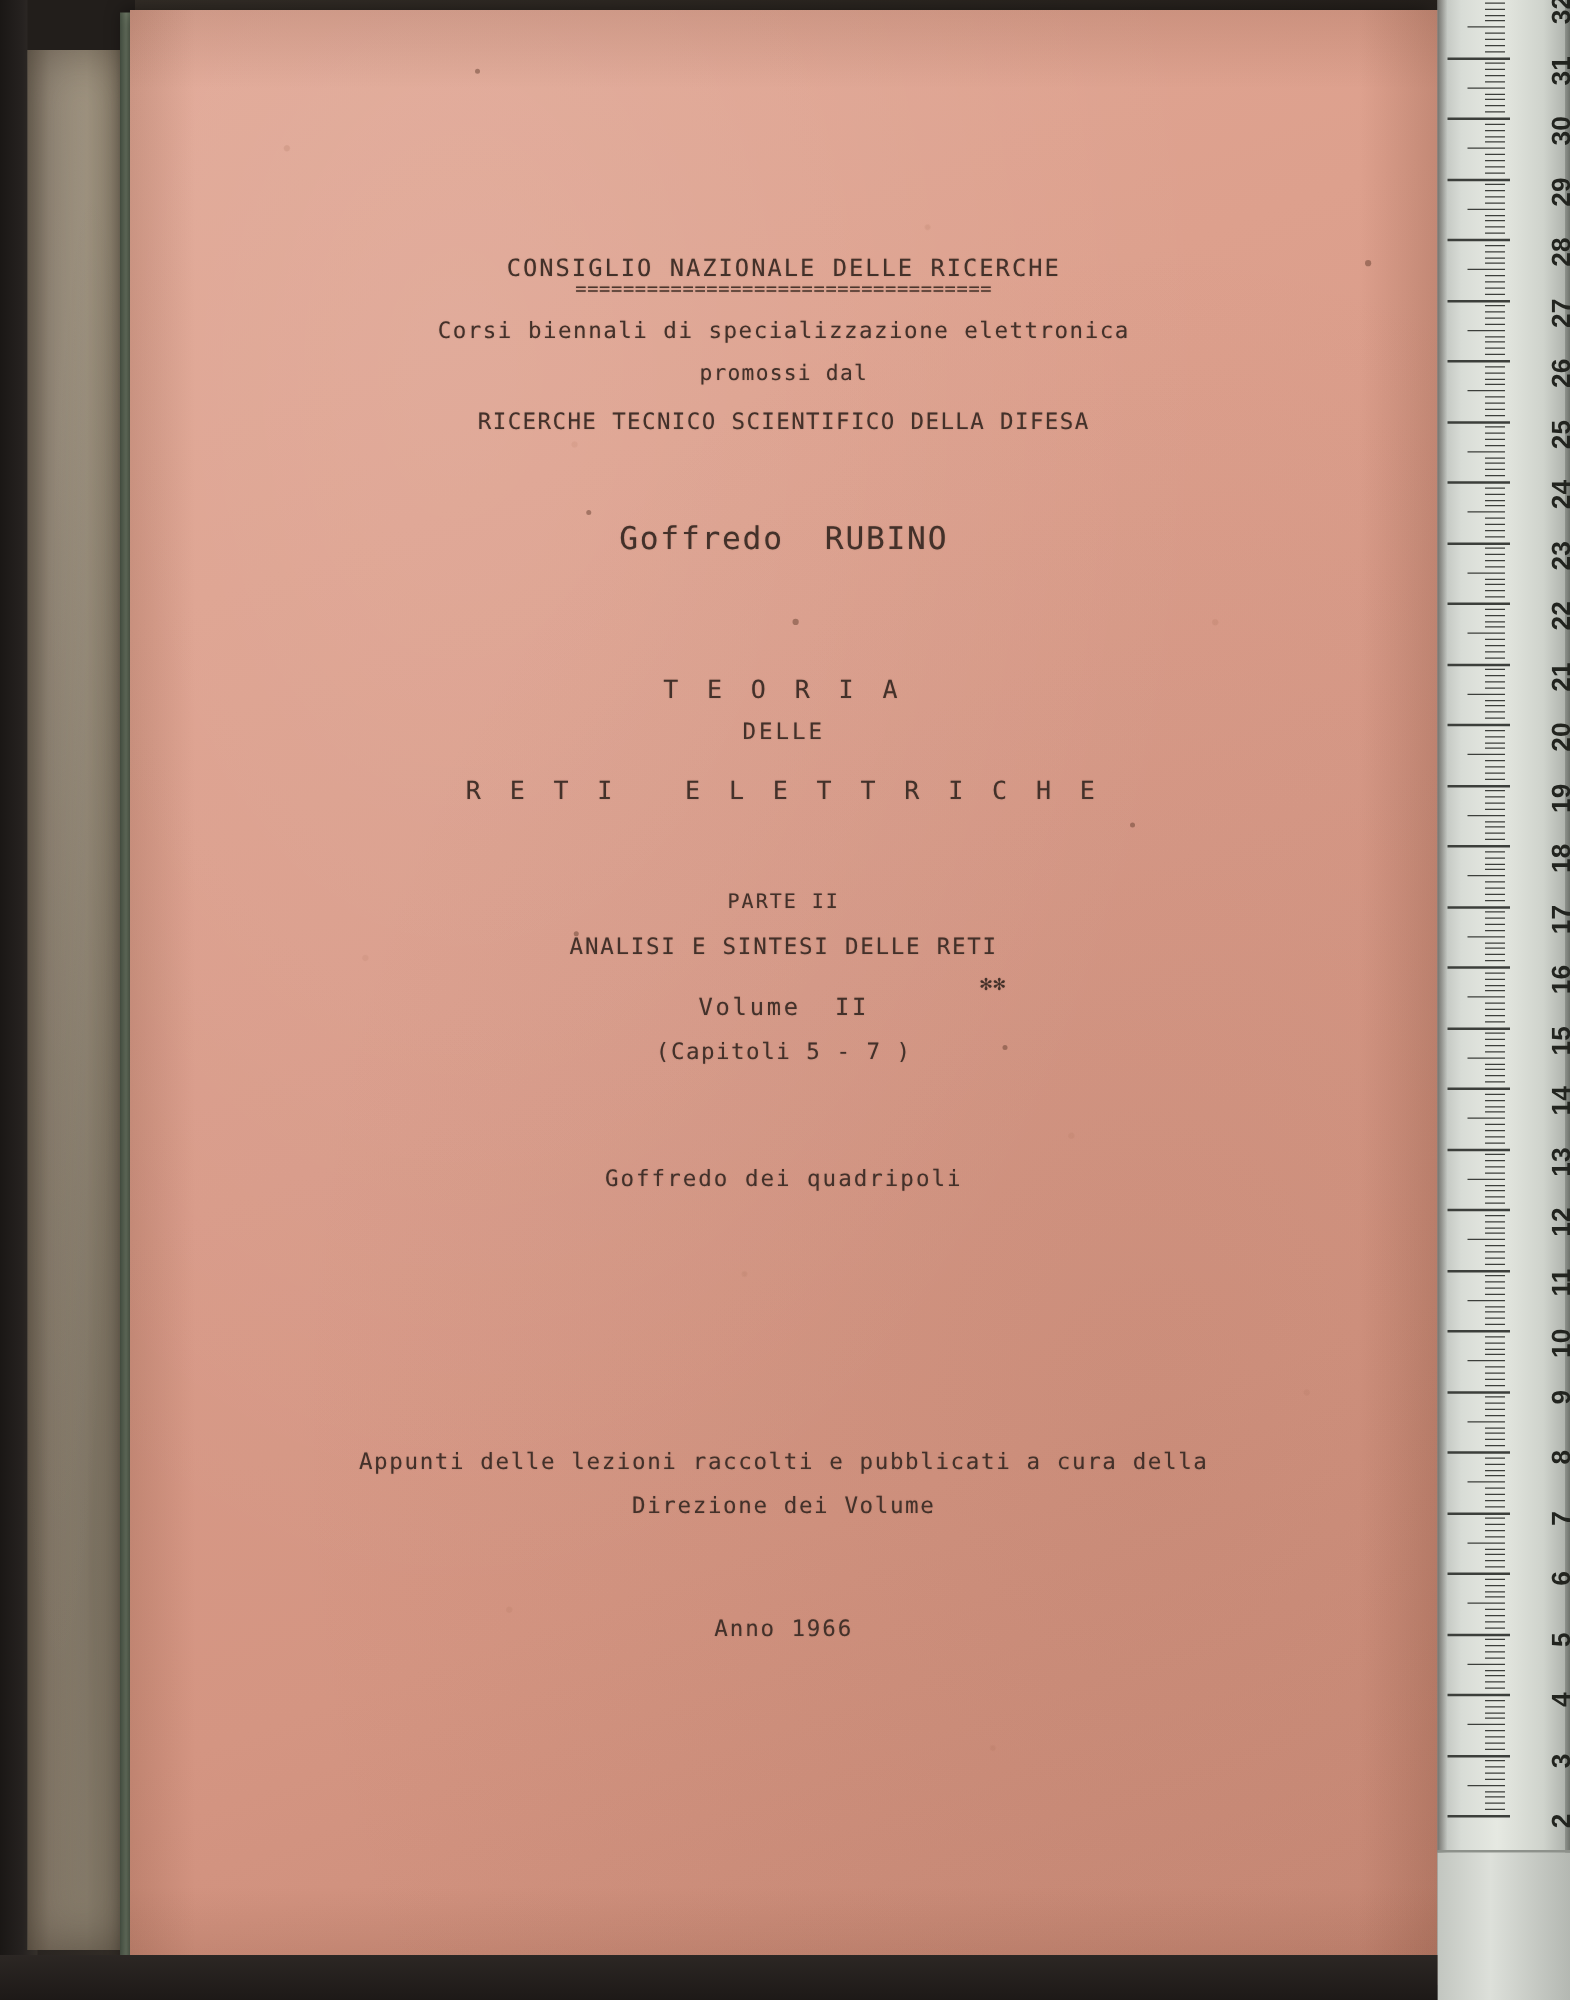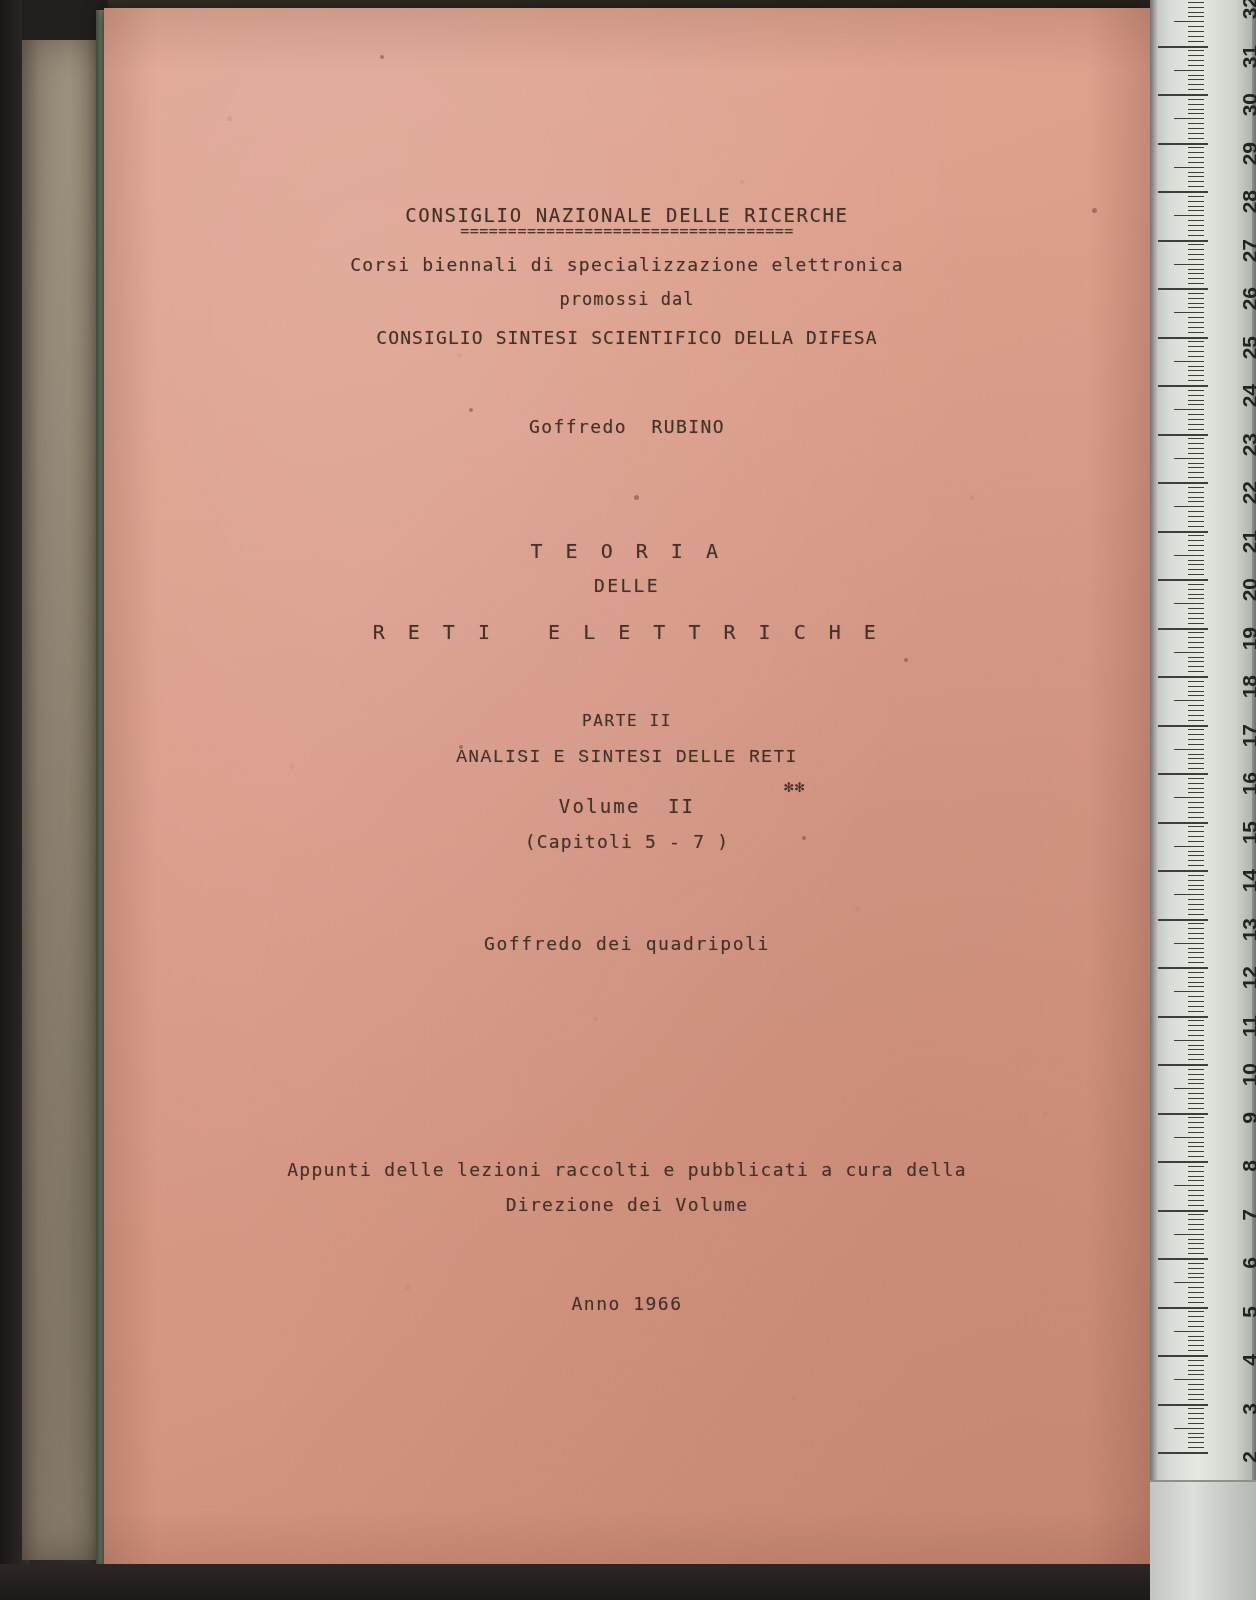--- a/index.html
+++ b/index.html
@@ -112,26 +112,26 @@
     white-space: pre;
     color: #43312a;
     text-shadow: 0 0 1px rgba(70,45,35,0.35);
   }
 
   .t-cnr       { top: 196px;  font-size: 19px; letter-spacing: 1.6px; }
   .t-cnr-rule  { top: 214px;  font-size: 15px; letter-spacing: 0.5px; color:#4a362d; }
   .t-corsi     { top: 246px;  font-size: 18px; letter-spacing: 1.2px; }
   .t-promossi  { top: 281px;  font-size: 17px; letter-spacing: 1.0px; }
   .t-ctsd      { top: 319px;  font-size: 18px; letter-spacing: 1.1px; }
-  .t-author    { top: 408px;  font-size: 18px; letter-spacing: 1.4px; }
+  .t-author    { top: 408px;  font-size: 25px; letter-spacing: 1.4px; }
   .t-teoria    { top: 531px;  font-size: 20px; letter-spacing: 5.5px; }
   .t-delle     { top: 567px;  font-size: 18px; letter-spacing: 2.4px; }
   .t-reti      { top: 612px;  font-size: 20px; letter-spacing: 5.5px; }
   .t-parte     { top: 703px;  font-size: 16px; letter-spacing: 1.6px; }
-  .t-analisi   { top: 739px;  font-size: 18px; letter-spacing: 1.4px; font-family: Liberation Mono, monospace; }
+  .t-analisi   { top: 739px;  font-size: 18px; letter-spacing: 1.4px; }
   .t-volume    { top: 787px;  font-size: 19px; letter-spacing: 2.2px; }
   .t-stars     { top: 769px;  left: 680px; right:auto; font-size: 16px; letter-spacing: 1px; text-align:left;}
   .t-capitoli  { top: 823px;  font-size: 18px; letter-spacing: 1.2px; }
   .t-sintesi   { top: 925px;  font-size: 18px; letter-spacing: 1.6px; }
   .t-appunti   { top: 1151px; font-size: 18px; letter-spacing: 1.3px; }
   .t-direzione { top: 1186px; font-size: 18px; letter-spacing: 1.3px; }
   .t-anno      { top: 1285px; font-size: 18px; letter-spacing: 1.5px; }
 
   .speck {
     position: absolute;
@@ -211,21 +211,21 @@
     <div class="speck" style="left:365px; top:400px; width:4px; height:4px;"></div>
     <div class="speck" style="left:800px; top:650px; width:4px; height:4px;"></div>
     <div class="speck" style="left:698px; top:828px; width:4px; height:4px;"></div>
     <div class="speck" style="left:355px; top:737px; width:4px; height:4px;"></div>
 
     <div class="typeblock">
       <div class="line t-cnr">CONSIGLIO NAZIONALE DELLE RICERCHE</div>
       <div class="line t-cnr-rule">===================================</div>
       <div class="line t-corsi">Corsi biennali di specializzazione elettronica</div>
       <div class="line t-promossi">promossi dal</div>
-      <div class="line t-ctsd">CONSIGLIO SINTESI SCIENTIFICO DELLA DIFESA</div>
+      <div class="line t-ctsd">RICERCHE TECNICO SCIENTIFICO DELLA DIFESA</div>
       <div class="line t-author">Goffredo  RUBINO</div>
       <div class="line t-teoria">T E O R I A</div>
       <div class="line t-delle">DELLE</div>
       <div class="line t-reti">R E T I   E L E T T R I C H E</div>
       <div class="line t-parte">PARTE II</div>
       <div class="line t-analisi">ANALISI E SINTESI DELLE RETI</div>
       <div class="line t-volume">Volume  II</div>
       <div class="line t-stars">✻✻</div>
       <div class="line t-capitoli">(Capitoli 5 - 7 )</div>
       <div class="line t-sintesi">Goffredo dei quadripoli</div>

